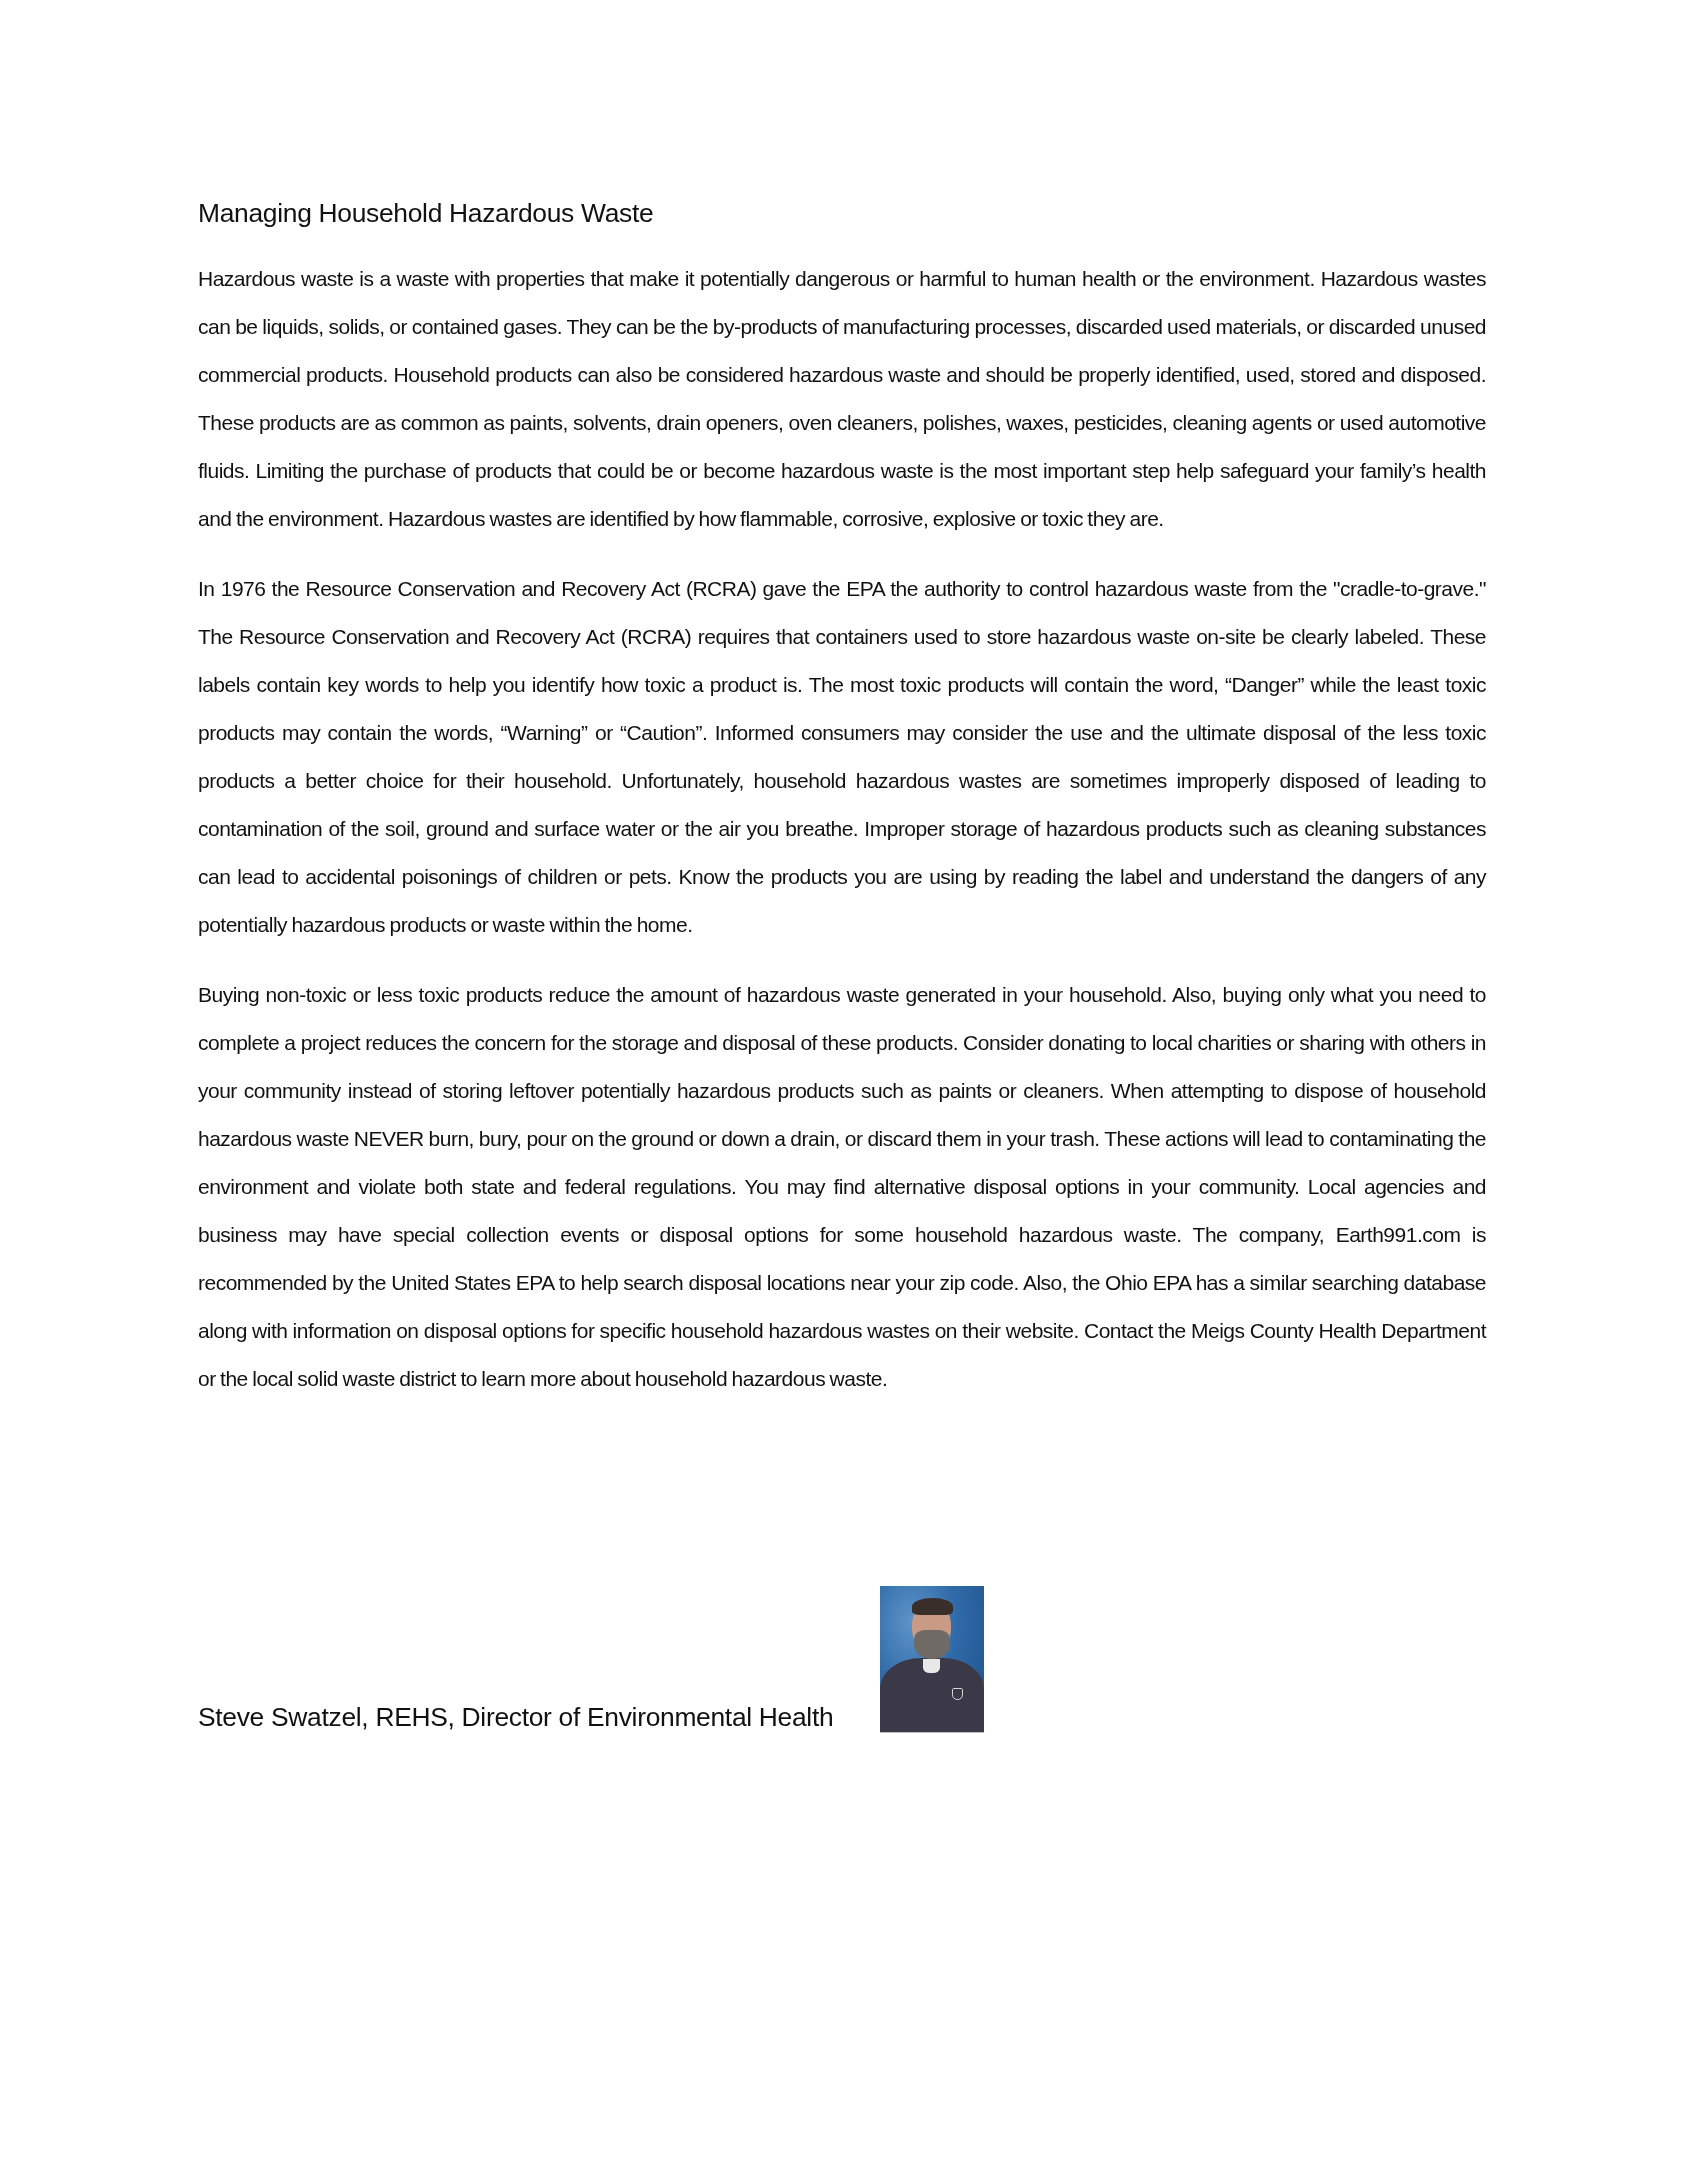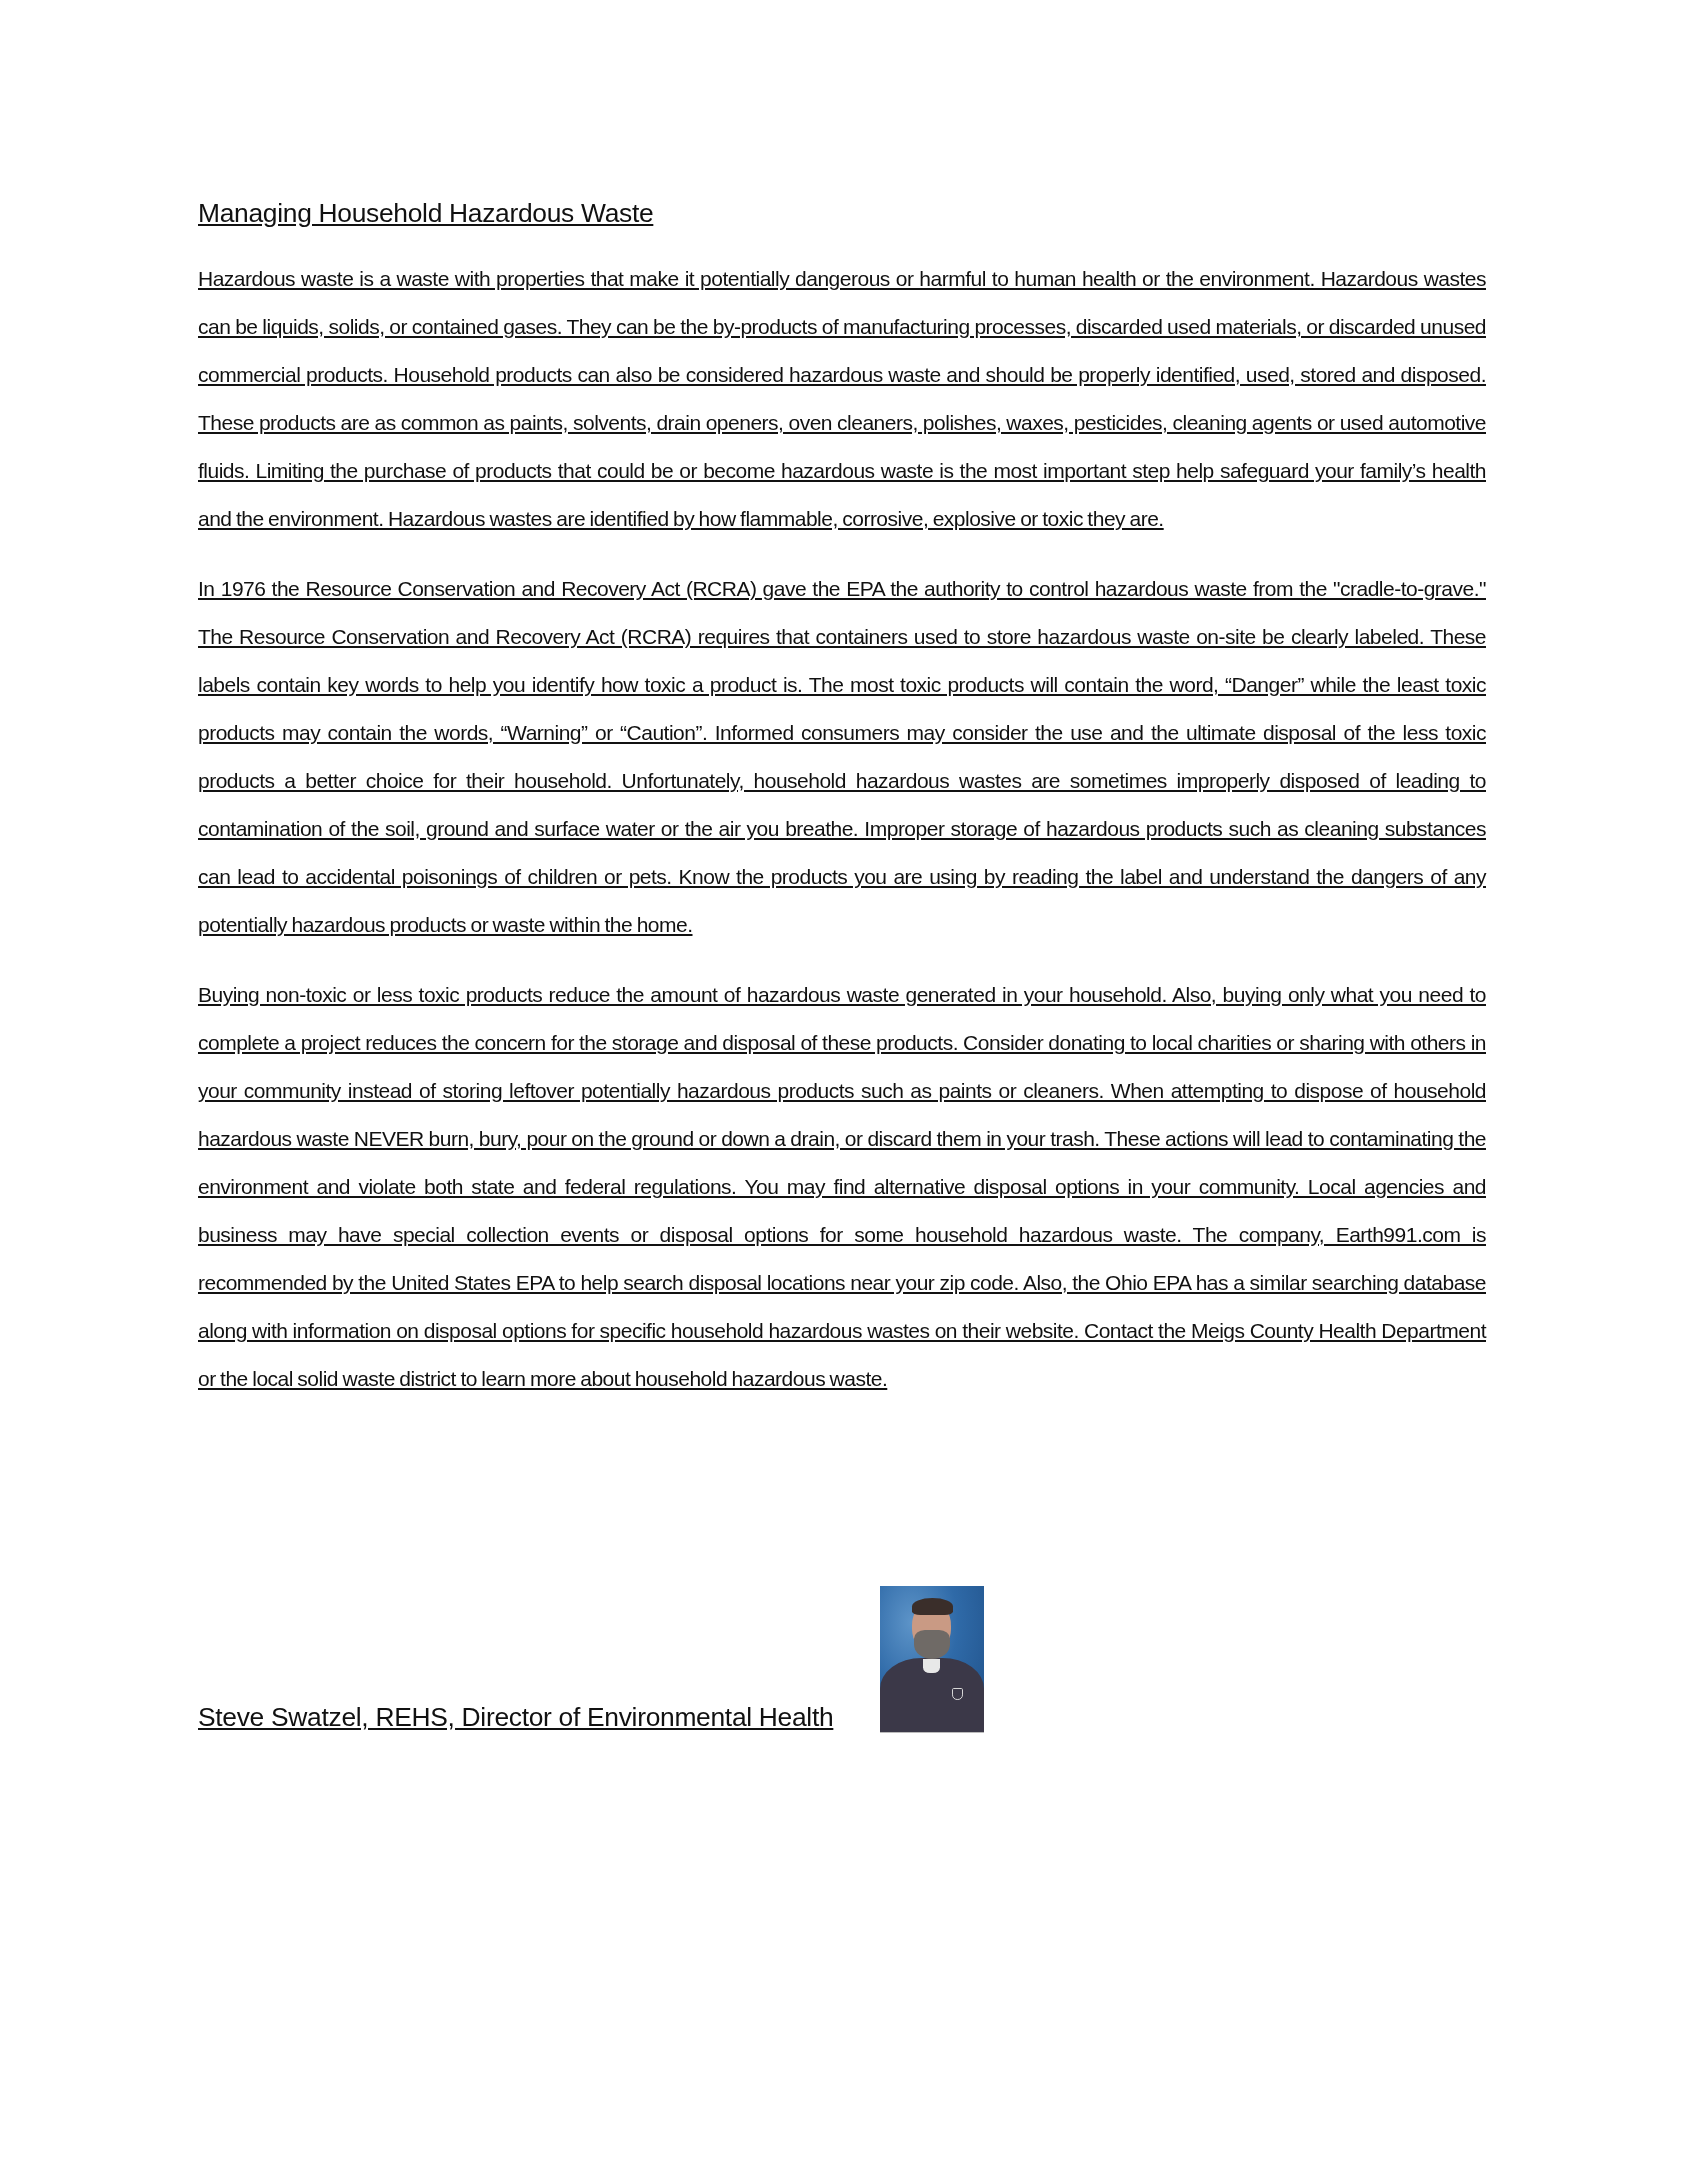--- a/index.html
+++ b/index.html
@@ -13,21 +13,20 @@
       position: relative;
       overflow: hidden;
       font-family: "Liberation Sans", "DejaVu Sans", sans-serif;
       color: #111111;
     }
     .page {
       position: absolute;
       left: 198px;
       top: 194px;
       width: 1288px;
-      text-decoration: underline;
     }
     .title {
       font-size: 26.4px;
       line-height: 39px;
       margin: 0 0 22px 0;
       font-weight: normal;
       letter-spacing: -0.3px;
     }
     .para {
       font-size: 21px;
@@ -48,21 +47,20 @@
       height: 147px;
     }
     .signature {
       position: absolute;
       left: 0;
       top: 112px;
       font-size: 26.4px;
       line-height: 39px;
       letter-spacing: -0.3px;
       white-space: nowrap;
-      text-decoration: underline;
     }
     .photo {
       position: absolute;
       left: 682px;
       top: 0;
       width: 104px;
       height: 146px;
       overflow: hidden;
       background: radial-gradient(ellipse at 30% 25%, #5d94c8 0%, #2f6aa8 45%, #1f4f86 100%);
       border-bottom: 0.9px solid #bbbbbb;

